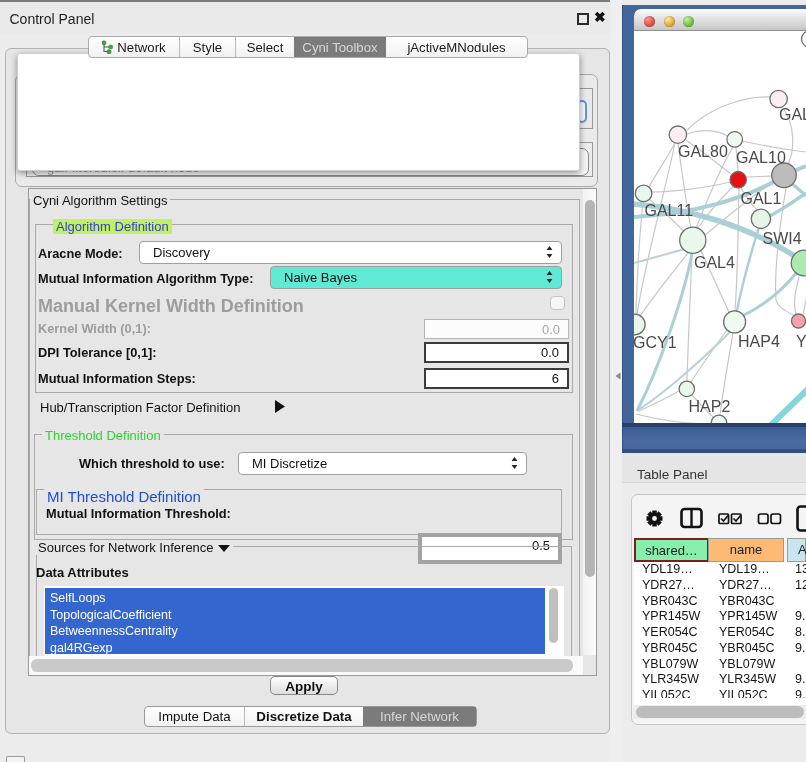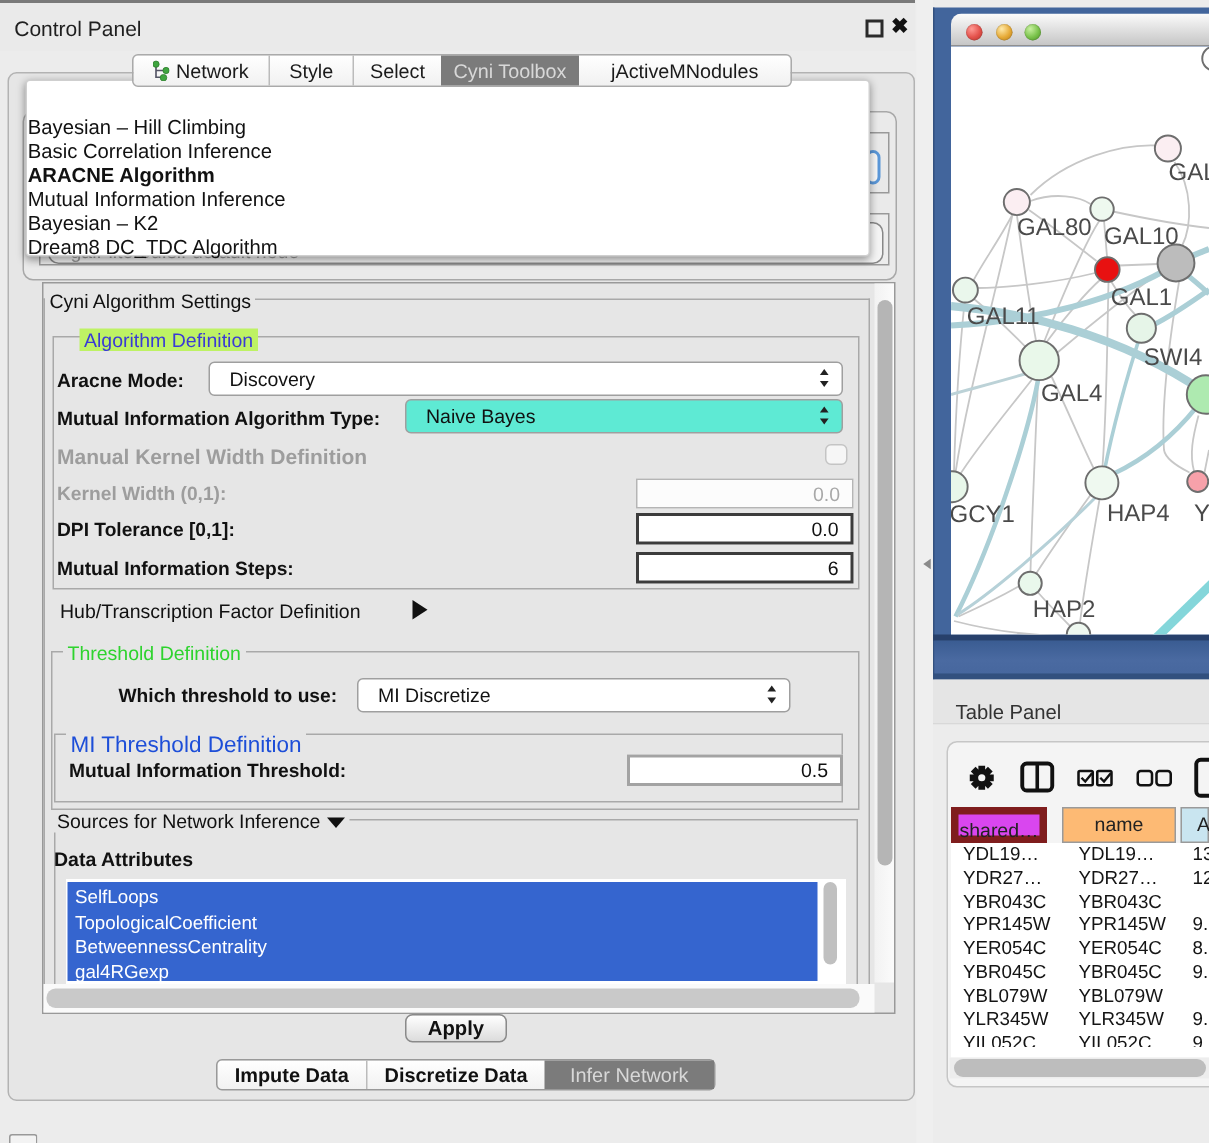--- a/index.html
+++ b/index.html
@@ -54,21 +54,21 @@
     </svg>
   </div>
 <div class="abs b" style="left:38px;top:271px;font-size:12.8px;color:#111">Mutual Information Algorithm Type:</div>
 <div class="abs" style="left:270px;top:266px;width:292px;height:23px;background:#5eead4;border:1px solid #9f9f9f;border-radius:4px;box-sizing:border-box">
     <span style="position:absolute;left:13px;top:3px;font-size:13px;color:#111">Naive Bayes</span>
     <svg style="position:absolute;right:8px;top:3px" width="7" height="14" viewBox="0 0 7 14">
       <path d="M3.5 1 L6.4 5 L0.6 5 Z" fill="#222"></path>
       <path d="M3.5 13 L6.4 9 L0.6 9 Z" fill="#222"></path>
     </svg>
   </div>
-<div class="abs b" style="left:38px;top:296px;font-size:14px;color:#9d9d9d">Manual Kernel Width Definition</div>
+<div class="abs b" style="left:38px;top:296px;font-size:18px;color:#9d9d9d">Manual Kernel Width Definition</div>
 <div class="abs" style="left:550px;top:296px;width:15px;height:14px;border:1.5px solid #c4c4c4;border-radius:4px;box-sizing:border-box;background:#f6f6f6"></div>
 <div class="abs b" style="left:38px;top:321px;font-size:12.8px;color:#9d9d9d">Kernel Width (0,1):</div>
 <div class="abs" style="left:424px;top:319px;width:145px;height:20px;background:#fcfcfc;border:1px solid #b5b5b5;box-sizing:border-box">
     <span style="position:absolute;right:8px;top:2px;font-size:13px;color:#a8a8a8">0.0</span>
   </div>
 <div class="abs b" style="left:38px;top:345px;font-size:12.8px;color:#111">DPI Tolerance [0,1]:</div>
 <div class="abs" style="left:424px;top:342px;width:145px;height:21px;background:#fff;border:2px solid #3c3c3c;box-sizing:border-box">
     <span style="position:absolute;right:8px;top:1px;font-size:13px;color:#111">0.0</span>
   </div>
 <div class="abs b" style="left:38px;top:371px;font-size:12.8px;color:#111">Mutual Information Steps:</div>
@@ -86,21 +86,21 @@
 <div class="abs" style="left:238px;top:452px;width:289px;height:23px;background:#fff;border:1px solid #9f9f9f;border-radius:4px;box-sizing:border-box">
     <span style="position:absolute;left:13px;top:3px;font-size:13px;color:#111">MI Discretize</span>
     <svg style="position:absolute;right:8px;top:3px" width="7" height="14" viewBox="0 0 7 14">
       <path d="M3.5 1 L6.4 5 L0.6 5 Z" fill="#222"></path>
       <path d="M3.5 13 L6.4 9 L0.6 9 Z" fill="#222"></path>
     </svg>
   </div>
 <div class="abs" style="left:36px;top:489px;width:526px;height:46px;border:1px solid #a9a9a9;box-sizing:border-box"></div>
 <div class="abs" style="left:44px;top:488px;font-size:15px;color:#1d4ed8;background:#e6e6e6;padding:0 3px">MI Threshold Definition</div>
 <div class="abs b" style="left:46px;top:506px;font-size:12.8px;color:#111">Mutual Information Threshold:</div>
-<div class="abs" style="left:418px;top:503px;width:144px;height:21px;background:#fff;border:2px solid #a3a3a3;box-sizing:border-box">
+<div class="abs" style="left:418px;top:533px;width:144px;height:31px;background:#fff;border:4px solid #a3a3a3;box-sizing:border-box">
     <span style="position:absolute;right:8px;top:1px;font-size:13px;color:#111">0.5</span>
   </div>
 
 <div class="abs" style="left:36px;top:546px;width:536px;height:114px;border:1px solid #a9a9a9;border-bottom:none;box-sizing:border-box"></div>
 <div class="abs" style="left:36px;top:540px;font-size:13px;color:#111;background:#e6e6e6;padding:0 2px">Sources for Network Inference <svg width="14" height="9" viewBox="0 0 14 9" style="vertical-align:middle">
       <path d="M1 1 L13 1 L7 8 Z" fill="#111"></path>
     </svg></div>
 <div class="abs b" style="left:36px;top:565px;font-size:13px;color:#111">Data Attributes</div>
 
 <div class="abs" style="left:44px;top:586px;width:520px;height:70px;background:#fff"></div>
@@ -110,27 +110,26 @@
 
 <div class="abs" style="left:583px;top:189px;width:13px;height:466px;background:linear-gradient(to right,#f2f2f2,#fbfbfb)"></div>
 <div class="abs" style="left:585px;top:200px;width:10px;height:377px;background:#b5b5b5;border-radius:5px"></div>
 
 <div class="abs" style="left:29px;top:656px;width:554px;height:19px;background:#fafafa"></div>
 <div class="abs" style="left:31px;top:659px;width:542px;height:13px;background:#c9c9c9;border-radius:6px"></div>
 
 <div class="abs" style="left:270px;top:676px;width:68px;height:19px;border:1px solid #8a8a8a;border-radius:5px;background:linear-gradient(#ffffff,#dcdcdc);box-sizing:border-box;text-align:center"><span style="font-size:13.5px;font-weight:600;color:#111;line-height:18px">Apply</span></div>
 
 <div class="abs" style="left:144px;top:706px;width:333px;height:21px;background:linear-gradient(#ffffff,#f1f1f1);border:1px solid #999;border-radius:4px;box-sizing:border-box;display:flex">
-  <div style="width:99px;border-right:1px solid #bbb;display:flex;align-items:center;justify-content:center;font-size:13.3px;font-weight:700;color:#111">Impute Data</div>
+  <div style="width:99px;border-right:1px solid #bbb;display:flex;align-items:center;justify-content:center;font-size:13.3px;font-weight:400;color:#111">Impute Data</div>
   <div style="width:118px;display:flex;align-items:center;justify-content:center;font-size:13.3px;font-weight:600;color:#111">Discretize Data</div>
   <div style="flex:1;background:#7b7b7b;display:flex;align-items:center;justify-content:center;font-size:13.3px;color:#d8d8d8">Infer Network</div>
 </div>
 
 <div class="abs" style="left:16.5px;top:53px;width:563px;height:118px;background:#fff;border:1px solid #cfcfcf;border-radius:3px;box-sizing:border-box;box-shadow:0 2px 6px rgba(0,0,0,0.4);z-index:50">
-  <div style="position:absolute;left:1px;top:23px;font-size:13.5px;color:#111;line-height:16px">Bayesian – Hill Climbing<br>Basic Correlation Inference<br><b>ARACNE Algorithm</b><br>Mutual Information Inference<br>Bayesian – K2<br>Dream8 DC_TDC Algorithm</div>
 </div>
 
 <div class="abs" style="left:6px;top:756px;width:19px;height:7px;border:1.5px solid #999;border-bottom:none;border-radius:2px 2px 0 0;background:#f3f3f3;box-sizing:border-box"></div>
 
 <div class="abs" style="left:611px;top:0;width:11px;height:762px;background:#efefef"></div>
 <svg class="abs" style="left:615px;top:372px" width="6" height="8" viewBox="0 0 6 8">
     <path d="M5.5 0.5 L5.5 7.5 L0.5 4 Z" fill="#8a8a8a"></path>
   </svg>
 
 <div class="abs" style="left:622px;top:5px;width:184px;height:448px;background:#42659c;border-left:1px solid #33517f;box-sizing:border-box"></div>
@@ -242,21 +241,21 @@
 <rect x="88" y="20" width="9.5" height="9.5" rx="1"></rect>
       <rect x="100.5" y="20" width="9.5" height="9.5" rx="1"></rect>
 <path d="M90 24.5 l2.5 2.5 l4.5 -5.5" stroke-width="1.6"></path>
       <path d="M102.5 24.5 l2.5 2.5 l4.5 -5.5" stroke-width="1.6"></path>
 <rect x="127.5" y="20" width="9.5" height="9.5" rx="2"></rect>
       <rect x="140" y="20" width="9.5" height="9.5" rx="2"></rect>
 </g>
 <rect x="166.5" y="12.5" width="14" height="24" rx="3" fill="none" stroke="#111" stroke-width="2.6"></rect>
 </svg>
 
-<div class="abs" style="left:634px;top:538px;width:64px;height:24px;background:#d946ef;border:5px solid #7f1d1d;box-sizing:border-box;text-align:center"><span style="font-size:13px;color:#222;line-height:22px">shared…</span></div>
+<div class="abs" style="left:634px;top:538px;width:75px;height:24px;background:#86efac;border:2px solid #7f1d1d;box-sizing:border-box;text-align:center"><span style="font-size:13px;color:#222;line-height:22px">shared…</span></div>
 <div class="abs" style="left:708px;top:538px;width:76px;height:24px;background:#fdba74;border:1px solid #9a9a9a;box-sizing:border-box;text-align:center"><span style="font-size:13px;color:#222;line-height:22px">name</span></div>
 <div class="abs" style="left:787px;top:538px;width:19px;height:24px;background:#c9e5f0;border:1px solid #9a9a9a;box-sizing:border-box"><span style="font-size:13px;color:#222;line-height:22px;margin-left:10px">Av</span></div>
 
 <div class="abs" style="left:634px;top:562px;width:172px;height:143px;background:#fff"></div>
 <div class="abs" style="left:634px;top:562px;width:172px;height:136px;overflow:hidden">
   <div style="position:absolute;left:8px;top:0;font-size:12.5px;color:#141414;line-height:15.75px">YDL19…<br>YDR27…<br>YBR043C<br>YPR145W<br>YER054C<br>YBR045C<br>YBL079W<br>YLR345W<br>YIL052C</div>
   <div style="position:absolute;left:85px;top:0;font-size:12.5px;color:#141414;line-height:15.75px">YDL19…<br>YDR27…<br>YBR043C<br>YPR145W<br>YER054C<br>YBR045C<br>YBL079W<br>YLR345W<br>YIL052C</div>
   <div style="position:absolute;left:161px;top:0;font-size:12.5px;color:#141414;line-height:15.75px">13<br>12<br><br>9.<br>8.<br>9.<br><br>9.<br>9.</div>
 </div>
 

